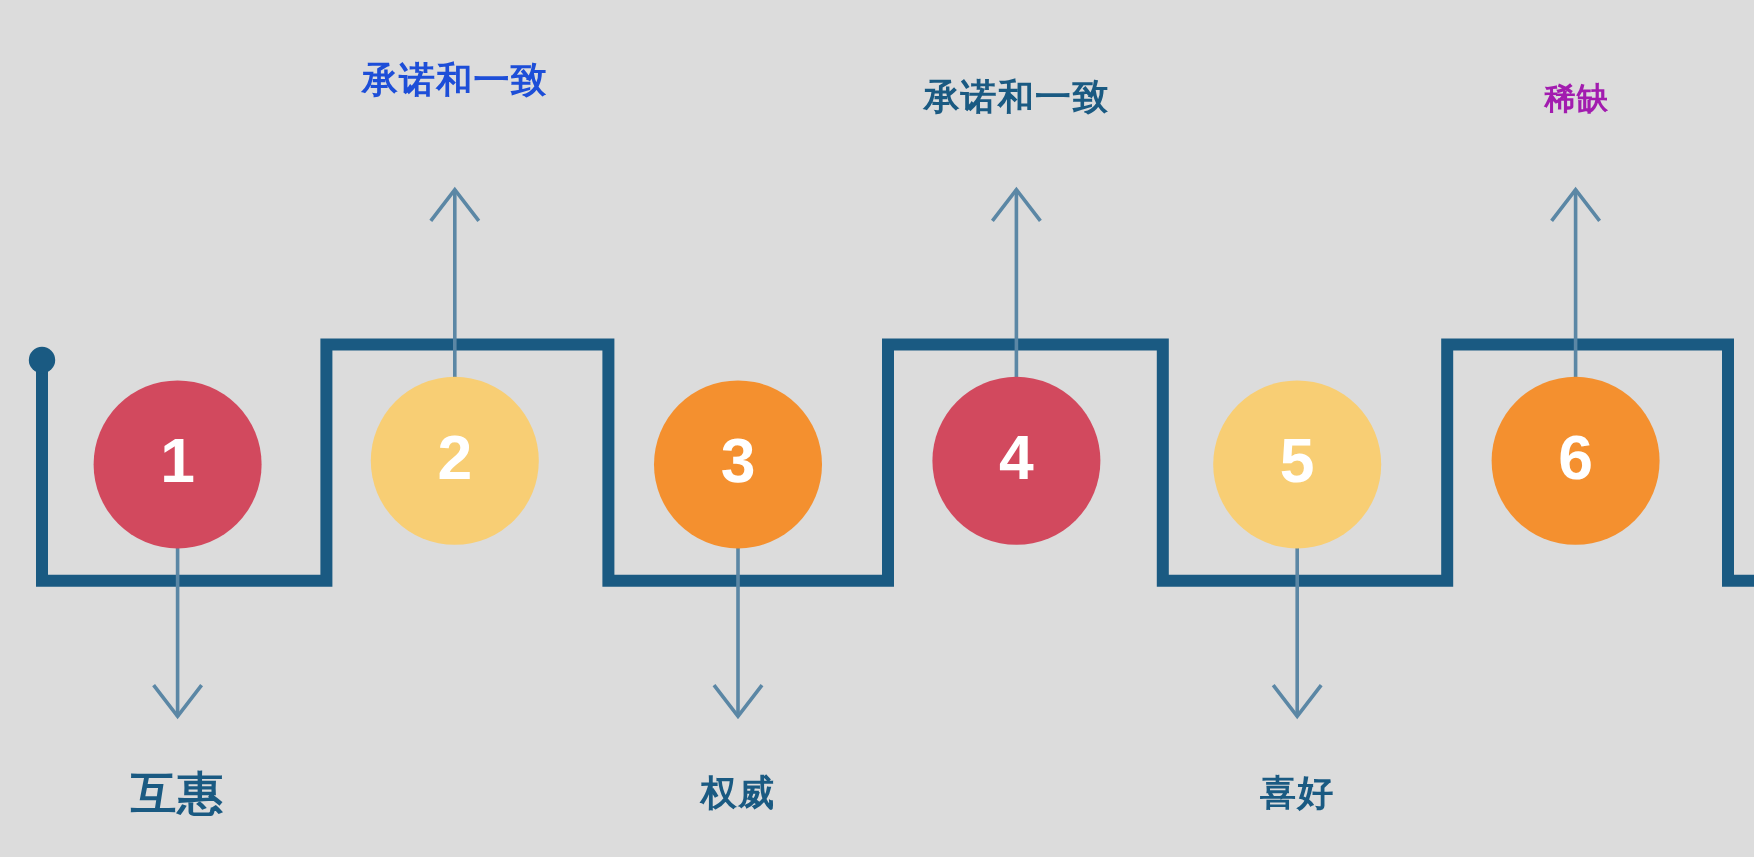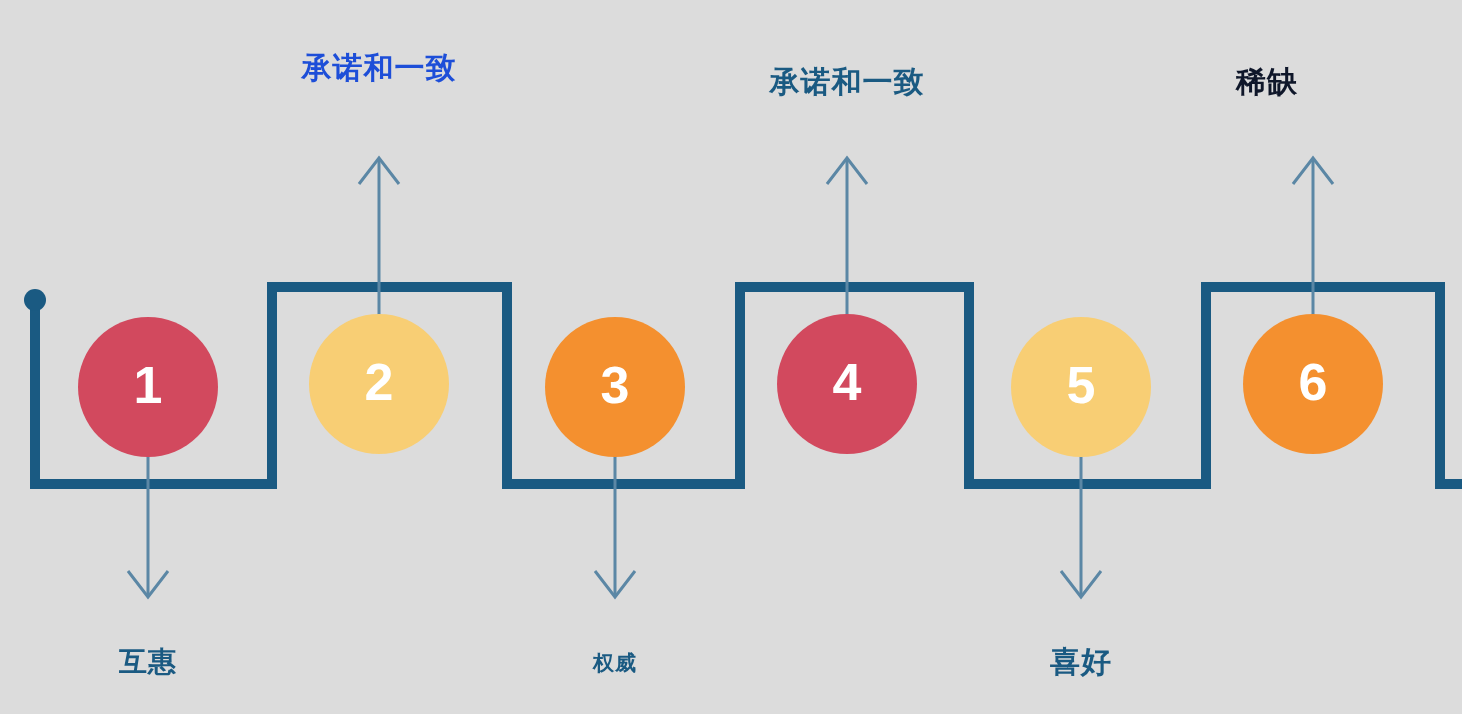--- a/index.html
+++ b/index.html
@@ -98,19 +98,19 @@
       <div class="node-circle" style="left: 1011px; top: 317px; width: 140px; height: 140px; background: rgb(248, 206, 116); font-size: 52px;">
         <span class="node-num">5</span>
       </div>
       <div class="node-circle" style="left: 1243px; top: 314px; width: 140px; height: 140px; background: rgb(244, 144, 47); font-size: 52px;">
         <span class="node-num">6</span>
       </div>
     </div>
   <div id="labels-layer">
       <div class="axis-label top" style="font-size: 30px; color: #1d4ed8; left: 379px; top: 68px; transform: translate(-50%, -50%);">承诺和一致</div>
       <div class="axis-label top" style="font-size: 30px; color: rgb(26, 90, 130); left: 847px; top: 82px; transform: translate(-50%, -50%);">承诺和一致</div>
-      <div class="axis-label top" style="font-size: 30px; color: #0f172a; left: 1267px; top: 82px; transform: translate(-50%, -50%);">稀缺</div>
-      <div class="axis-label bottom" style="font-size: 28px; color: rgb(26, 90, 130); left: 148px; top: 662px; transform: translate(-50%, -50%);">互惠</div>
-      <div class="axis-label bottom" style="font-size: 21px; color: rgb(26, 90, 130); left: 615px; top: 662px; transform: translate(-50%, -50%);">权威</div>
+      <div class="axis-label top" style="font-size: 26px; color: #a21caf; left: 1314px; top: 82px; transform: translate(-50%, -50%);">稀缺</div>
+      <div class="axis-label bottom" style="font-size: 38px; color: rgb(26, 90, 130); left: 148px; top: 662px; transform: translate(-50%, -50%);">互惠</div>
+      <div class="axis-label bottom" style="font-size: 30px; color: rgb(26, 90, 130); left: 615px; top: 662px; transform: translate(-50%, -50%);">权威</div>
       <div class="axis-label bottom" style="font-size: 30px; color: rgb(26, 90, 130); left: 1081px; top: 662px; transform: translate(-50%, -50%); text-align: right;">喜好</div>
     </div>
 
 </div>
 
 </body></html>

